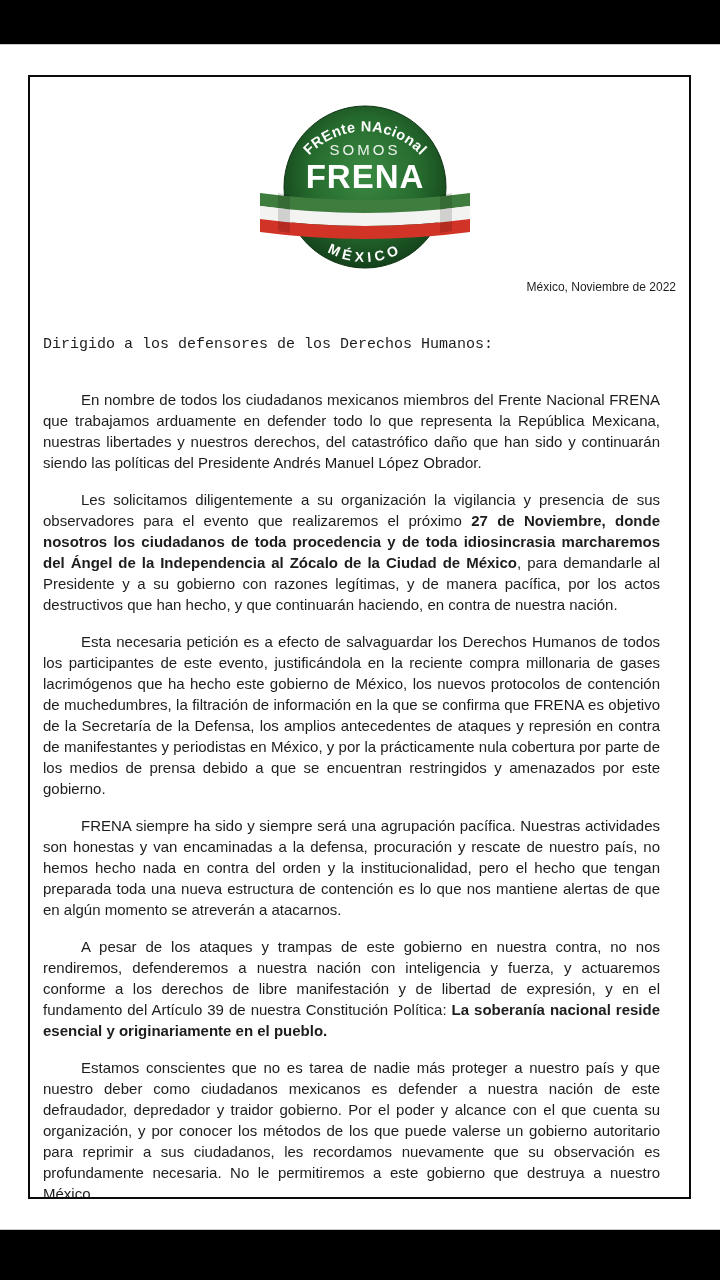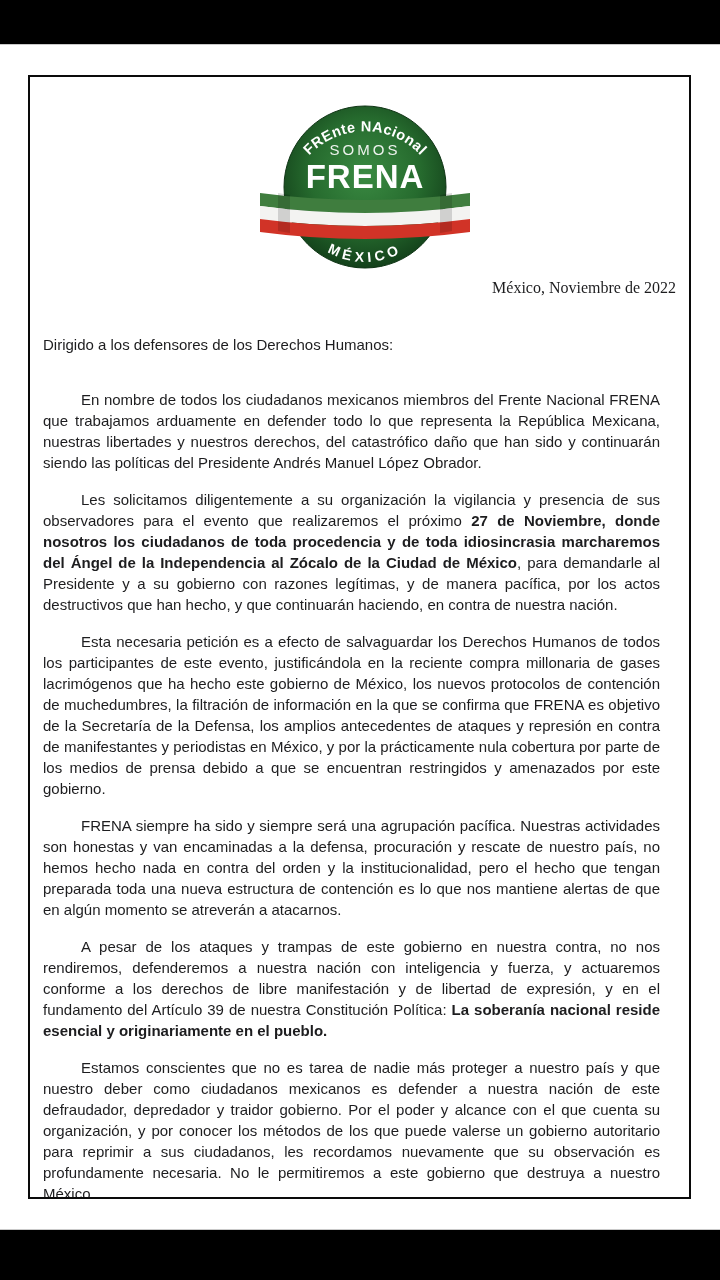--- a/index.html
+++ b/index.html
@@ -11,24 +11,24 @@
   .letterbox{position:absolute;left:0;width:720px;background:#000000;}
   .letterbox.top{top:0;height:44px;border-bottom:1px solid #c9c9c9;}
   .letterbox.bottom{bottom:0;height:50px;border-top:1px solid #c9c9c9;}
   .document{
     position:absolute;left:28px;top:75px;width:663px;height:1124px;
     box-sizing:border-box;border:2px solid #0a0a0a;background:#ffffff;
     padding:0 13px;overflow:hidden;color:#1d1d1f;
   }
   .logo-wrap{width:210px;height:168px;margin:26px auto 0;position:relative;left:5px;}
   .date-line{
-    margin-top:6px;text-align:right;font-size:16px;line-height:21px;font-family:Liberation Serif, serif;
+    margin-top:6px;text-align:right;font-size:12px;line-height:21px;
   }
   .salutation{
-    margin-top:36px;margin-bottom:34px;font-size:15px;line-height:21px;text-align:left;
+    margin-top:36px;margin-bottom:34px;font-size:15px;line-height:21px;text-align:left;font-family:Liberation Mono, monospace;
   }
   .para{
     margin:0 16px 16px 0;font-size:15px;line-height:21px;
     text-align:justify;text-indent:38px;
   }
   .para b{font-weight:bold;}
   svg text{font-family:"Liberation Sans",sans-serif;}
 </style>
 </head>
 <body>

